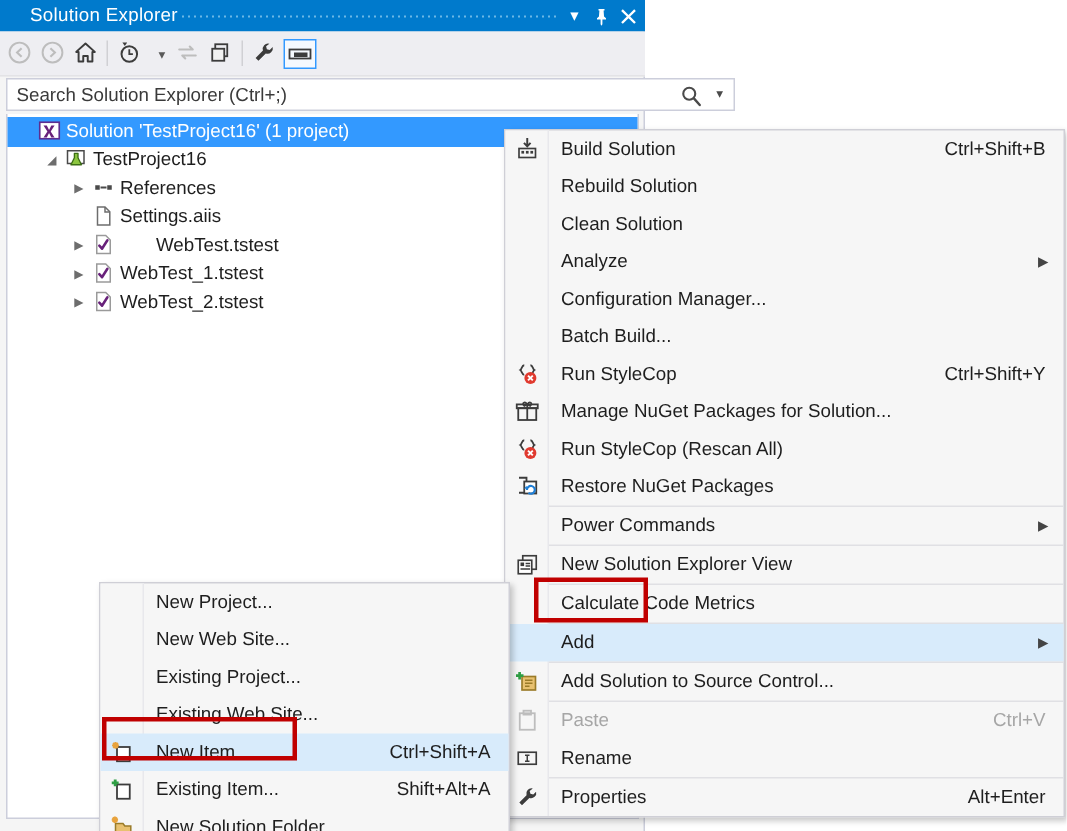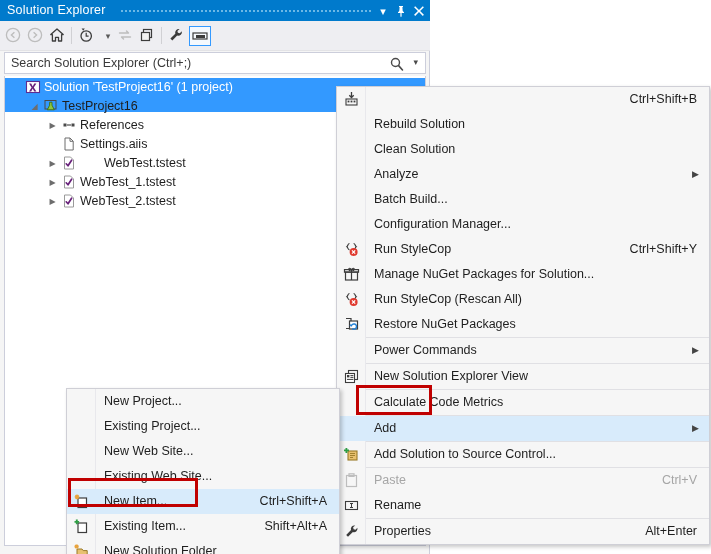--- a/index.html
+++ b/index.html
@@ -8,41 +8,41 @@
     background:#ffffff;
     font-family:"Liberation Sans","DejaVu Sans",sans-serif;
     font-size:12.5px;color:#1e1e1e;
     -webkit-font-smoothing:antialiased;
   }
 
   
   #se-panel{position:absolute;left:0;top:0;width:430px;height:554px;background:#f5f5f5;border-right:1px solid #cccedb;box-sizing:border-box;}
 
   #se-title{position:absolute;left:0;top:0;width:430px;height:21px;background:#007acc;color:#ffffff;}
-  #se-title .t{position:absolute;left:7px;top:3px;font-size:12.5px;letter-spacing:.2px;}
+  #se-title .t{position:absolute;left:20px;top:3px;font-size:12.5px;letter-spacing:.2px;}
   .title-dots{position:absolute;left:120px;top:9px;width:252px;height:5px;
     background-image:radial-gradient(circle,#6cb8e6 1px,transparent 1px);
     background-size:4px 4px;}
   .tbtn{position:absolute;top:3px;width:16px;height:16px;cursor:pointer;color:#ffffff;
         font-size:11px;text-align:center;line-height:16px;}
   #btn-menu{left:375px;}
   #btn-pin{left:393px;}
   #btn-close{left:411px;}
 
   #se-toolbar{position:absolute;left:0;top:21px;width:430px;height:29px;background:#eeeef2;border-bottom:1px solid #e3e3e6;}
   .tb{position:absolute;top:5px;height:20px;width:20px;cursor:pointer;color:#5a5a5a;
       text-align:center;line-height:20px;font-size:14px;}
   .tb.dis{color:#b5b5b5;}
   .tbsep{position:absolute;top:6px;width:1px;height:17px;background:#d0d0d4;}
 
-  #se-search{position:absolute;left:4px;top:52px;width:422px;height:22px;background:#ffffff;border:1px solid #cccedb;box-sizing:border-box;}
+  #se-search{position:absolute;left:4px;top:52px;width:486px;height:22px;background:#ffffff;border:1px solid #cccedb;box-sizing:border-box;}
   #se-search .ph{position:absolute;left:6px;top:3px;font-size:12.5px;color:#3a3a3a;}
 
   #se-tree{position:absolute;left:4px;top:76px;width:422px;height:470px;background:#ffffff;border:1px solid #cccedb;border-top:none;box-sizing:border-box;}
-  .row{position:absolute;left:0;height:34px;width:100%;white-space:nowrap;cursor:default;}
+  .row{position:absolute;left:0;height:20px;width:100%;white-space:nowrap;cursor:default;}
   .row.sel{background:#3399ff;color:#ffffff;}
   .exp{position:absolute;width:11px;height:19px;line-height:19px;text-align:center;font-size:8px;color:#6d6d6d;cursor:pointer;}
   .ticon{position:absolute;width:16px;height:19px;}
   .tlabel{position:absolute;line-height:19px;font-size:12.5px;}
 
   
   .menu{position:absolute;background:#f6f6f6;border:1px solid #cfcfd6;
         box-shadow:2px 2px 4px rgba(0,0,0,.22);box-sizing:border-box;}
   .menu .gutter{position:absolute;left:0;top:0;bottom:0;width:28px;background:#f6f6f6;border-right:1px solid #e8e8ec;}
   .mi{position:relative;height:25px;line-height:25px;cursor:pointer;white-space:nowrap;}
@@ -233,37 +233,38 @@
 <div class="mi">
       <span class="ico">
         <svg width="17" height="17" viewBox="0 0 17 17">
           <path d="M8.5 1v5M6.3 4.2 8.5 6.6 10.7 4.2" fill="none" stroke="#3c3c3c" stroke-width="1.3"></path>
           <rect x="3" y="8" width="11" height="6" fill="none" stroke="#3c3c3c" stroke-width="1.1"></rect>
           <rect x="4.6" y="9.6" width="1.8" height="1.8" fill="#3c3c3c"></rect>
           <rect x="7.6" y="9.6" width="1.8" height="1.8" fill="#3c3c3c"></rect>
           <rect x="10.6" y="9.6" width="1.8" height="1.8" fill="#3c3c3c"></rect>
         </svg>
       </span>
+      <span class="lbl">Build Solution</span>
       <span class="sc">Ctrl+Shift+B</span>
     </div>
     <div class="mi">
       <span class="lbl">Rebuild Solution</span>
     </div>
     <div class="mi">
       <span class="lbl">Clean Solution</span>
     </div>
     <div class="mi">
       <span class="lbl">Analyze</span>
       <span class="arr">▶</span>
     </div>
     <div class="mi">
+      <span class="lbl">Configuration Manager...</span>
+    </div>
+    <div class="mi">
       <span class="lbl">Batch Build...</span>
-    </div>
-    <div class="mi">
-      <span class="lbl">Configuration Manager...</span>
     </div>
     <div class="mi">
       <span class="ico">
         <svg width="17" height="17" viewBox="0 0 17 17">
           <path d="M6.5 2.5c-1.6 0-1.6 2.6-2.6 3.2 1 .6 1 3.2 2.6 3.2" fill="none" stroke="#3c3c3c" stroke-width="1.2"></path>
           <path d="M10.6 2.5c1.6 0 1.6 2.6 2.6 3.2-1 .6-1 3.2-2.6 3.2" fill="none" stroke="#3c3c3c" stroke-width="1.2"></path>
           <circle cx="10.6" cy="11" r="4" fill="#e03a2f"></circle>
           <path d="M9 9.4 12.2 12.6M12.2 9.4 9 12.6" stroke="#fff" stroke-width="1.3"></path>
         </svg>
       </span>
@@ -372,24 +373,24 @@
       <span class="sc">Alt+Enter</span>
     </div>
   </div>
 
 <div class="menu" id="ctx-sub">
   <div class="gutter"></div>
 <div class="mi">
       <span class="lbl">New Project...</span>
     </div>
     <div class="mi">
+      <span class="lbl">New Web Site...</span>
+    </div>
+    <div class="mi">
       <span class="lbl">Existing Project...</span>
-    </div>
-    <div class="mi">
-      <span class="lbl">New Web Site...</span>
     </div>
     <div class="mi">
       <span class="lbl">Existing Web Site...</span>
     </div>
     <div class="mi hl">
       <span class="ico">
         <svg width="17" height="17" viewBox="0 0 17 17">
           <rect x="5" y="5" width="8.5" height="9.5" fill="#fff" stroke="#3c3c3c" stroke-width="1.2"></rect>
           <path d="M4 1.6v4.6M1.7 3.9h4.6M2.4 2.3l3.2 3.2M5.6 2.3 2.4 5.5" stroke="#e8a33d" stroke-width="1.3"></path>
         </svg>

